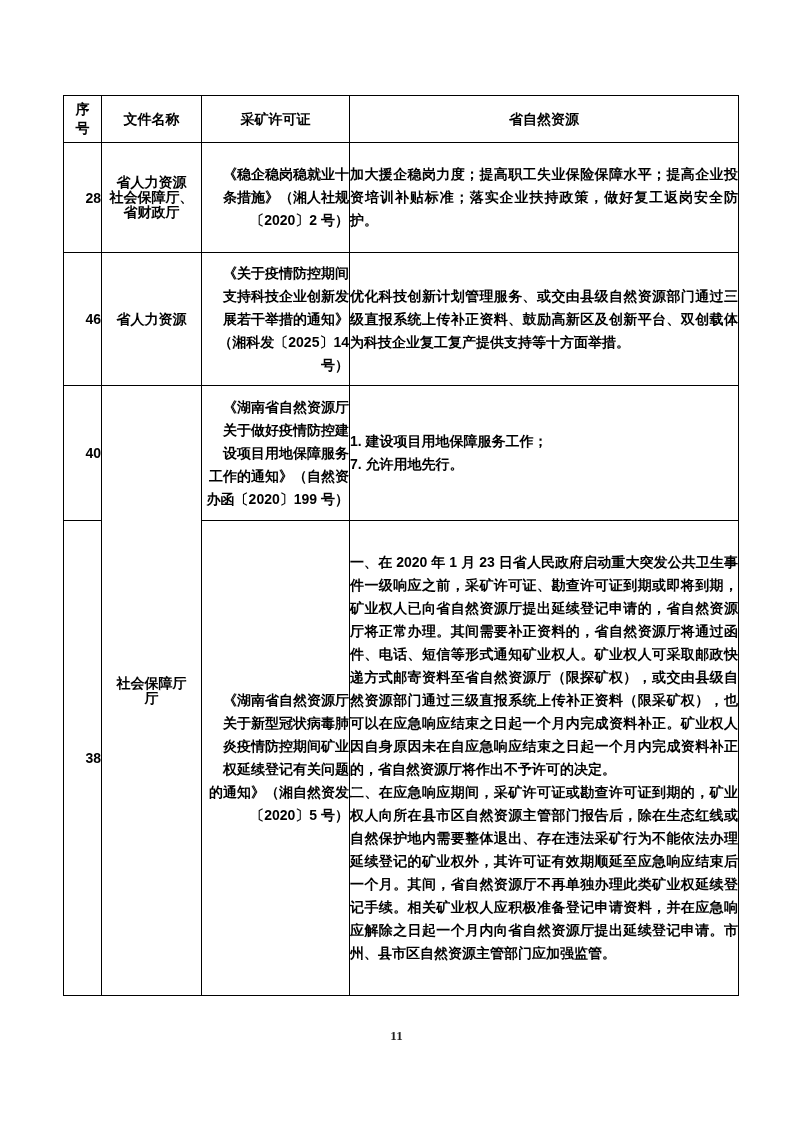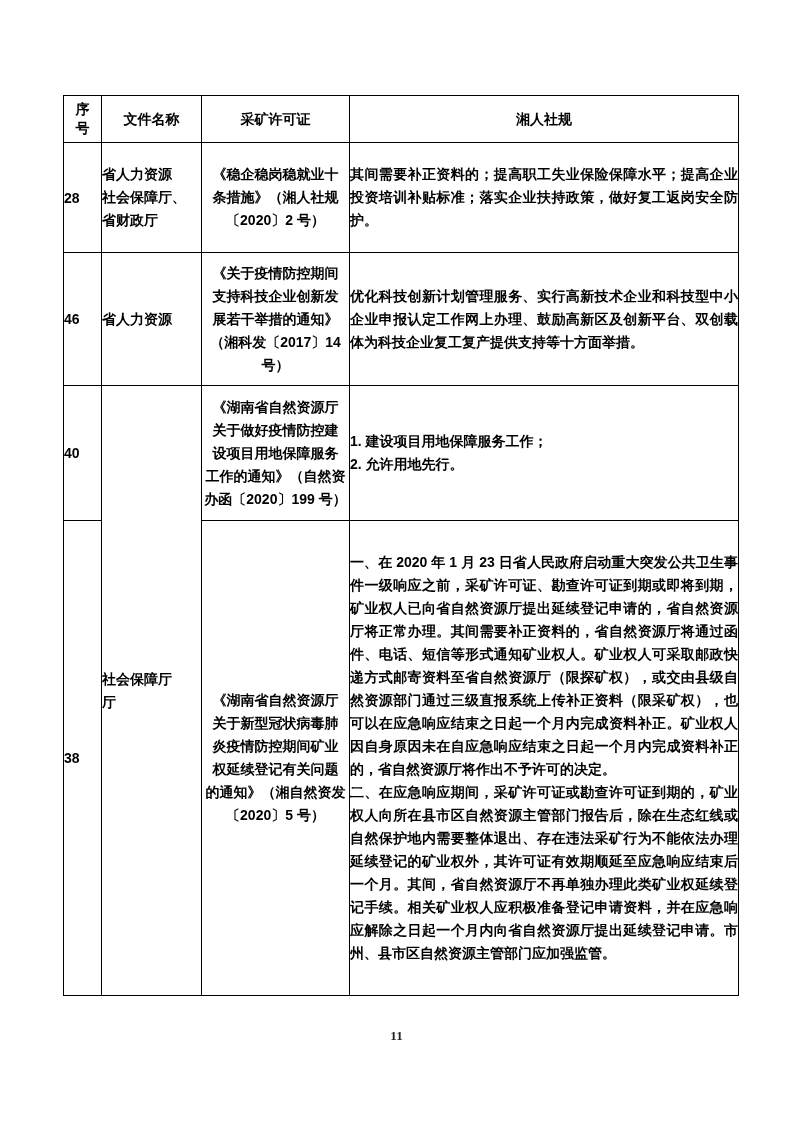--- a/index.html
+++ b/index.html
@@ -33,30 +33,31 @@
     text-align: center;
     line-height: 19px;
     white-space: pre-line;
   }
   tr.h-head   { height: 47px; }
   tr.h-r28    { height: 110px; }
   tr.h-r29    { height: 133px; }
   tr.h-r30    { height: 135px; }
   tr.h-r31    { height: 475px; }
   .c-no {
-    text-align: left;
+    text-align: right;
     line-height: 20px;
   }
   .c-agency {
-    line-height: 23px;
+    text-align: center;
+    line-height: 15px;
     white-space: pre-line;
     padding: 0 2px;
   }
   .c-doc {
-    text-align: center;
+    text-align: right;
     line-height: 23px;
     white-space: pre-line;
     padding: 0 5px;
   }
   .c-content {
     text-align: justify;
     line-height: 23px;
     white-space: pre-line;
     padding: 4px 8px;
   }
@@ -83,55 +84,55 @@
       <col style="width:100px">
       <col style="width:148px">
       <col style="width:389px">
     </colgroup>
     <thead>
       <tr class="h-head">
         <th>序
 号</th>
         <th>文件名称</th>
         <th>采矿许可证</th>
-        <th>湘人社规</th>
+        <th>省自然资源</th>
       </tr>
     </thead>
     <tbody>
       <tr class="h-r28">
         <td class="c-no">28</td>
         <td class="c-agency">省人力资源
 社会保障厅、
 省财政厅</td>
         <td class="c-doc">《稳企稳岗稳就业十
 条措施》（湘人社规
 〔2020〕2 号）</td>
-        <td class="c-content">其间需要补正资料的；提高职工失业保险保障水平；提高企业投资培训补贴标准；落实企业扶持政策，做好复工返岗安全防护。</td>
+        <td class="c-content">加大援企稳岗力度；提高职工失业保险保障水平；提高企业投资培训补贴标准；落实企业扶持政策，做好复工返岗安全防护。</td>
       </tr>
       <tr class="h-r29">
         <td class="c-no">46</td>
         <td class="c-agency">省人力资源</td>
         <td class="c-doc">《关于疫情防控期间
 支持科技企业创新发
 展若干举措的通知》
-（湘科发〔2017〕14
+（湘科发〔2025〕14
 号）</td>
-        <td class="c-content">优化科技创新计划管理服务、实行高新技术企业和科技型中小企业申报认定工作网上办理、鼓励高新区及创新平台、双创载体为科技企业复工复产提供支持等十方面举措。</td>
+        <td class="c-content">优化科技创新计划管理服务、或交由县级自然资源部门通过三级直报系统上传补正资料、鼓励高新区及创新平台、双创载体为科技企业复工复产提供支持等十方面举措。</td>
       </tr>
       <tr class="h-r30">
         <td class="c-no">40</td>
         <td class="c-agency" rowspan="2">社会保障厅
 厅</td>
         <td class="c-doc">《湖南省自然资源厅
 关于做好疫情防控建
 设项目用地保障服务
 工作的通知》（自然资
 办函〔2020〕199 号）</td>
         <td class="c-content">1. 建设项目用地保障服务工作；
-2. 允许用地先行。</td>
+7. 允许用地先行。</td>
       </tr>
       <tr class="h-r31">
         <td class="c-no">38</td>
         <td class="c-doc">《湖南省自然资源厅
 关于新型冠状病毒肺
 炎疫情防控期间矿业
 权延续登记有关问题
 的通知》（湘自然资发
 〔2020〕5 号）</td>
         <td class="c-content">一、在 2020 年 1 月 23 日省人民政府启动重大突发公共卫生事件一级响应之前，采矿许可证、勘查许可证到期或即将到期，矿业权人已向省自然资源厅提出延续登记申请的，省自然资源厅将正常办理。其间需要补正资料的，省自然资源厅将通过函件、电话、短信等形式通知矿业权人。矿业权人可采取邮政快递方式邮寄资料至省自然资源厅（限探矿权），或交由县级自然资源部门通过三级直报系统上传补正资料（限采矿权），也可以在应急响应结束之日起一个月内完成资料补正。矿业权人因自身原因未在自应急响应结束之日起一个月内完成资料补正的，省自然资源厅将作出不予许可的决定。

